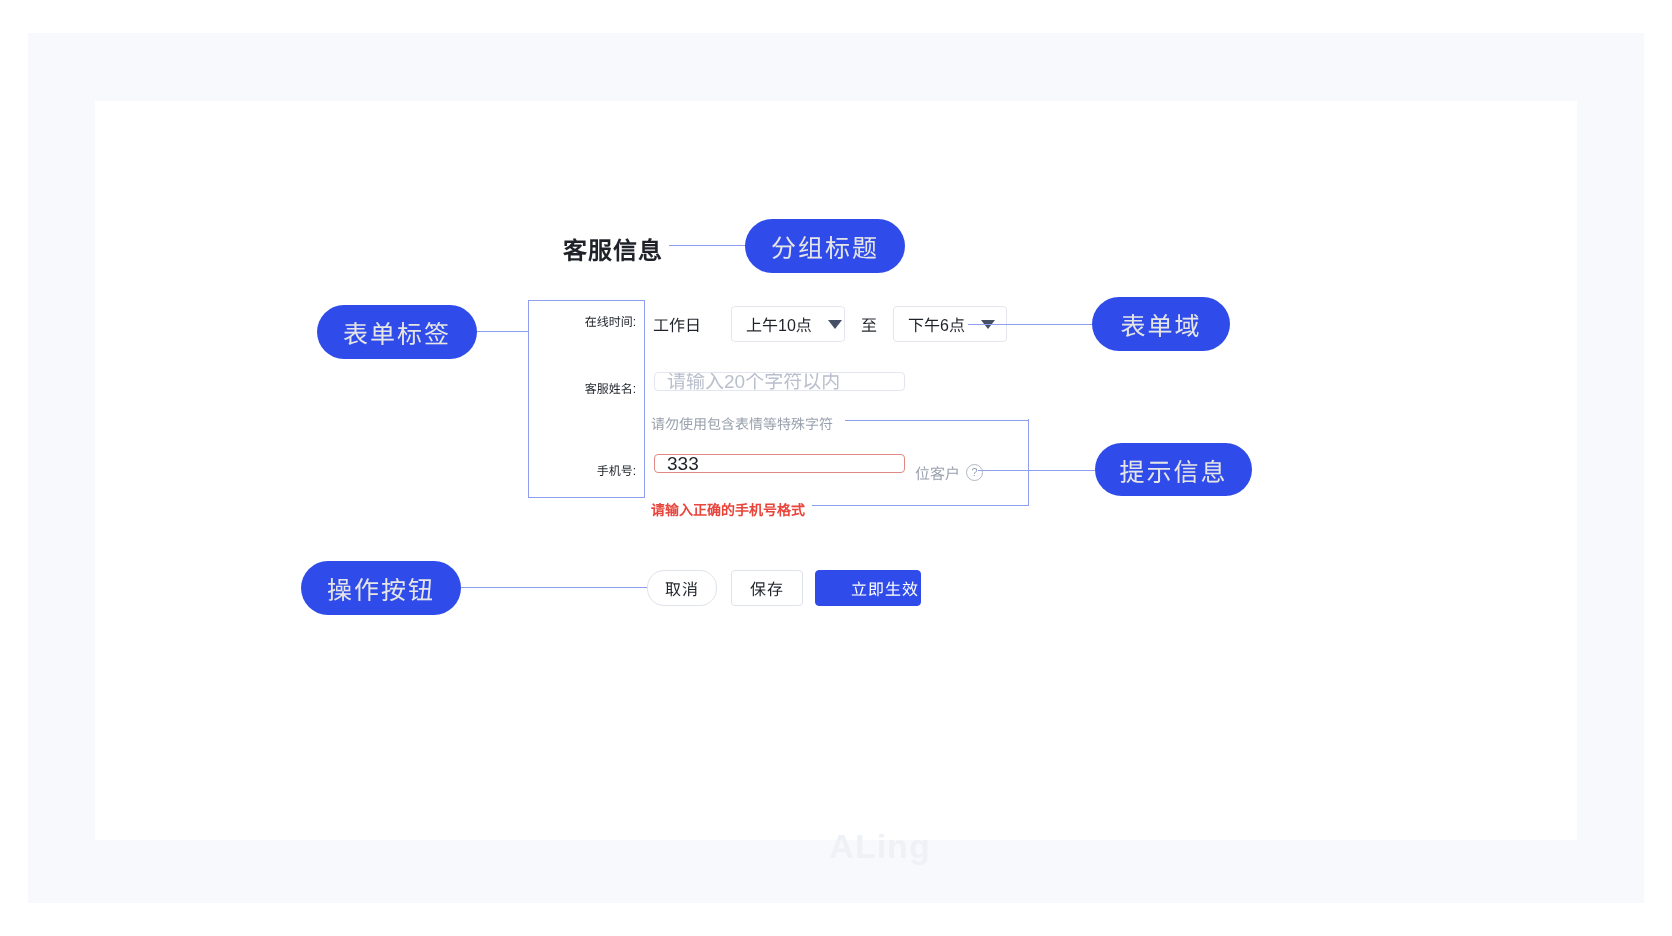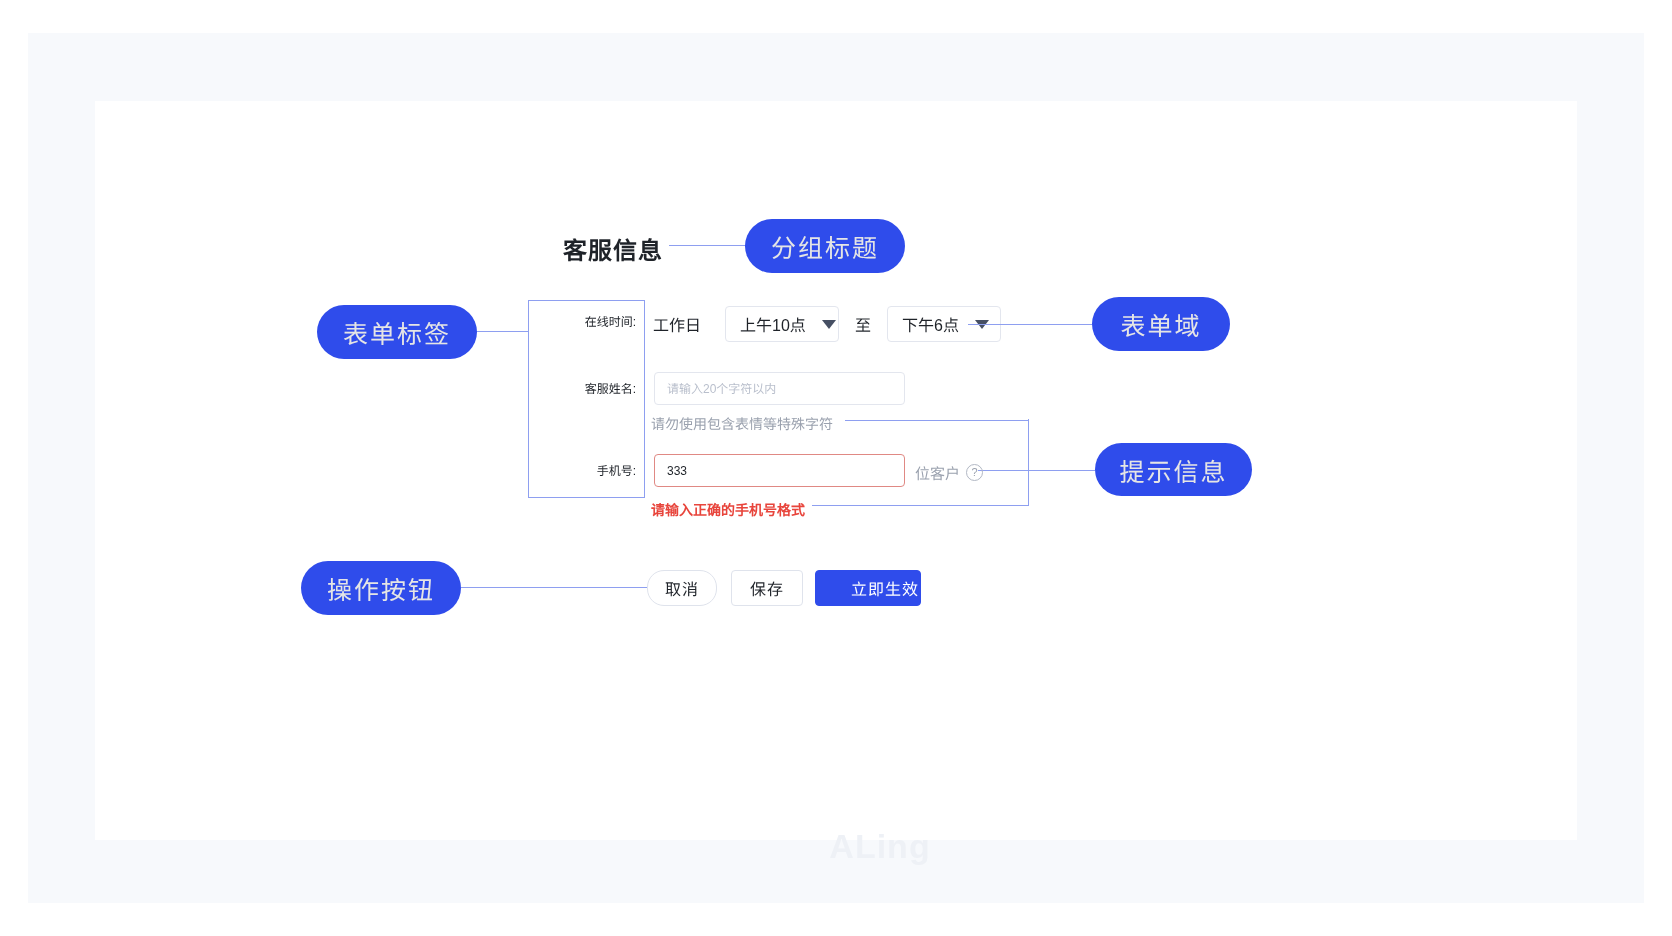--- a/index.html
+++ b/index.html
@@ -150,26 +150,26 @@
     margin-left: 16px;
     width: 0;
     height: 0;
     border-left: 7px solid transparent;
     border-right: 7px solid transparent;
     border-top: 9px solid #464f63;
   }
 
   .text-input {
     box-sizing: border-box;
-    height: 33px;
+    height: 19px;
     border: 1px solid #e3e6ee;
     border-radius: 4px;
     background: #ffffff;
     padding: 8px 12px;
-    font-size: 12px;
+    font-size: 19px;
     color: #1f2329;
     font-family: "Liberation Sans", "DejaVu Sans", sans-serif;
     outline: none;
   }
   .text-input::placeholder { color: #b9bfcc; }
   .text-input.error { border-color: #e08984; }
 
   .helper-text {
     position: absolute;
     font-size: 14px;
@@ -249,21 +249,21 @@
   <div class="line line-h" style="left:461px; top:331px; width:67px;"></div>
   <div class="pill pill-form-label">表单标签</div>
 
   <div class="form-row" style="left:564px; top:312px;">
     <span class="form-label" style="width:72px;">在线时间:</span>
   </div>
 
   <div class="form-row" style="left:653px; top:306px;justify-content:center;">
     <span class="static-text">工作日</span>
 
-    <div class="select-box" style="width:114px; margin-left:24px;">
+    <div class="select-box" style="width:114px; margin-left:30px;">
       <span>上午10点</span>
       <span class="caret"></span>
     </div>
 
     <span class="static-text" style="margin-left:16px;">至</span>
 
     <div class="select-box" style="width:114px; margin-left:16px;">
       <span>下午6点</span>
       <span class="caret"></span>
     </div>

